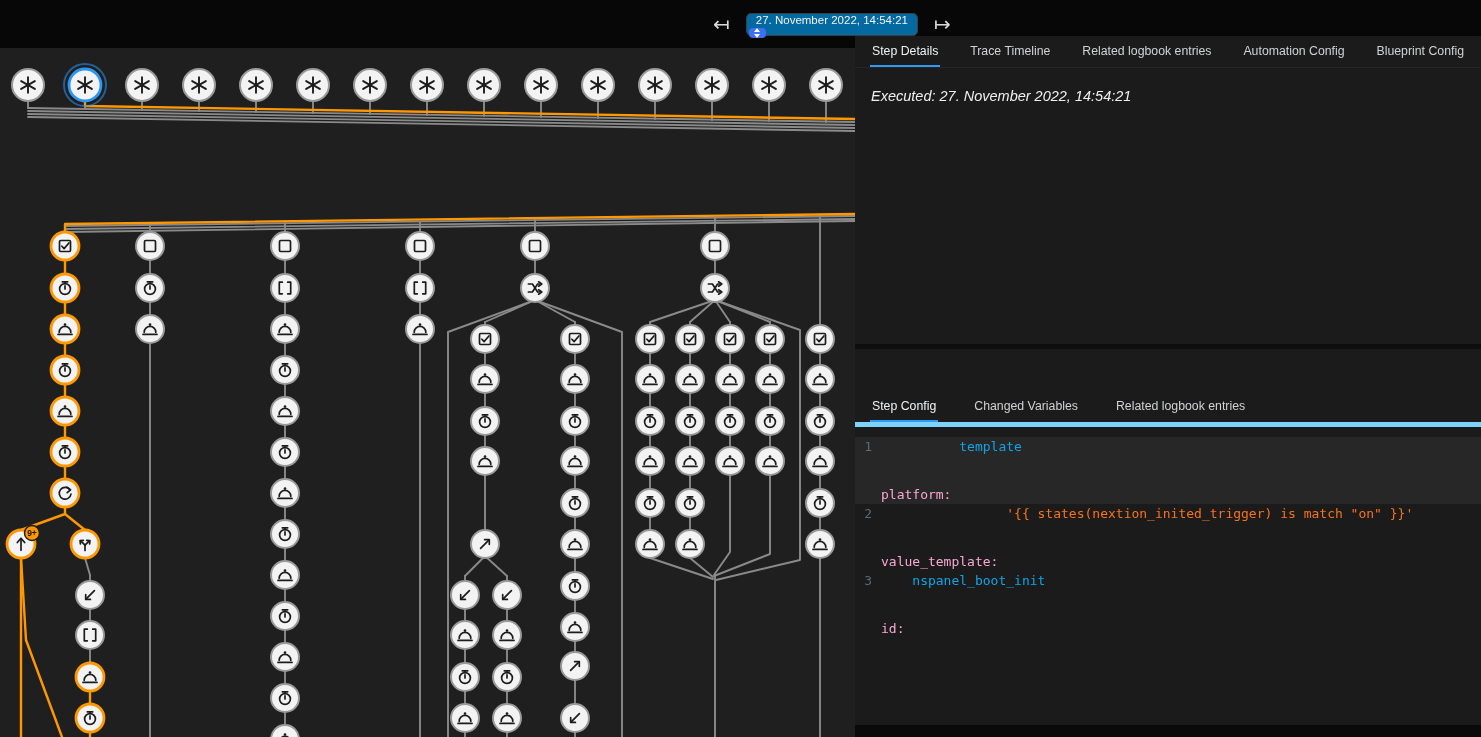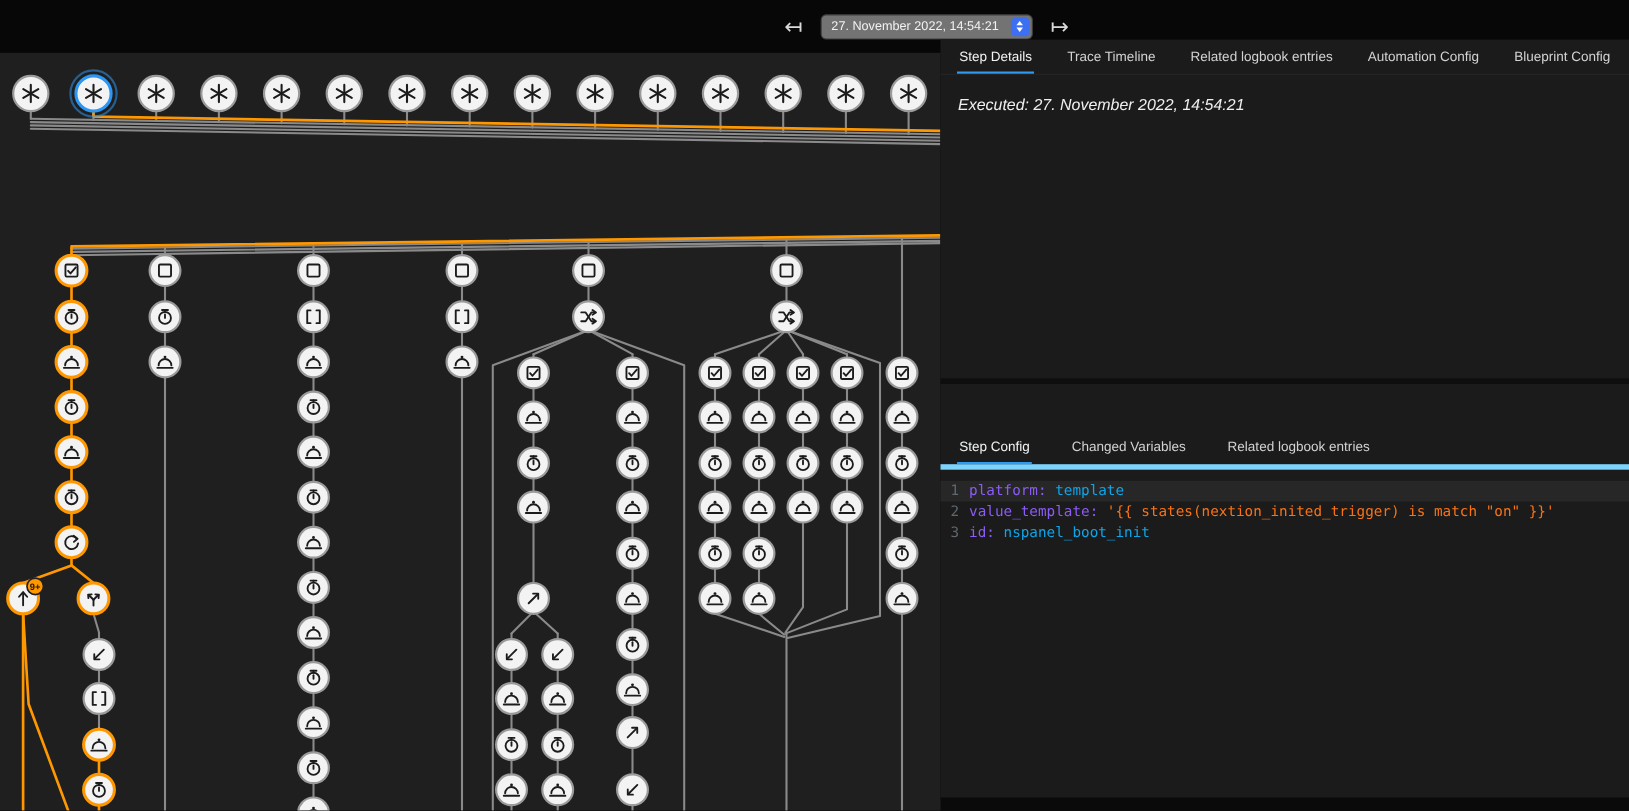--- a/index.html
+++ b/index.html
@@ -3,21 +3,21 @@
 <meta charset="utf-8">
 <style>
   * { margin:0; padding:0; box-sizing:border-box; }
   html,body { width:1481px; height:737px; overflow:hidden; background:#0a0a0a;
               font-family:"Liberation Sans", sans-serif; position:relative; }
 
   
   .topbar { position:absolute; top:0; left:0; width:1481px; height:48px; background:#070707; }
   .topbar-controls { position:absolute; left:710px; top:0; height:48px; display:flex; align-items:center; gap:13px; }
   .nav-arrow { background:none; border:none; color:#d9d9d9; font-size:20px; line-height:1; cursor:pointer; padding:2px 3px; font-family:"DejaVu Sans", sans-serif; }
-  .run-select { display:flex; align-items:stretch; height:23px; background:#737373; border:1px solid #3d3d40; border-radius:5px; cursor:pointer; }
+  .run-select { display:flex; align-items:stretch; height:23px; background:#0369a1; border:1px solid #3d3d40; border-radius:5px; cursor:pointer;flex-direction:column; }
   .run-select .value { color:#f2f2f2; font-size:11.5px; padding:0 9px; display:flex; align-items:center; white-space:nowrap; }
   .run-select .cap { width:17px; margin:2px; border-radius:4px; background:#3d6ff2; display:flex; flex-direction:column; align-items:center; justify-content:center; gap:2px; }
   .tri { display:block; width:0; height:0; border-left:3.5px solid transparent; border-right:3.5px solid transparent; }
   .tri.up   { border-bottom:4px solid #fff; }
   .tri.down { border-top:4px solid #fff; }
 
   
   .graph { position:absolute; top:48px; left:0; width:855px; height:689px; background:#1f1f1f; overflow:hidden; }
 
   
@@ -31,21 +31,21 @@
   .tab.active::after { content:""; position:absolute; left:0; right:0; bottom:0; height:2px; background:#2e9bf0; }
   .executed { color:#efefef; font-size:14.5px; padding:20px 16px;font-style:italic; }
   .section-divider { height:5px; background:#0e0e0e; }
   .section-bottom { flex:1; }
 
   
   .code { font-family:"DejaVu Sans Mono", monospace; font-size:13px; line-height:19px; padding-top:10px; }
   .code-line { display:flex; white-space:pre; }
   .code-line.active { background:#272727; }
   .ln { width:26px; text-align:right; color:#5f686e; padding-right:9px; flex:none; }
-  .tok-key    { color:#8b5cf6; }
+  .tok-key    { color:#f9a8d4;margin-top:48px; }
   .tok-plain  { color:#0ea5e9; }
   .tok-string { color:#f97316; }
 </style>
 </head>
 <body>
 
 <div class="topbar">
   <div class="topbar-controls">
     <button class="nav-arrow"><span>↤</span></button>
     <div class="run-select">

